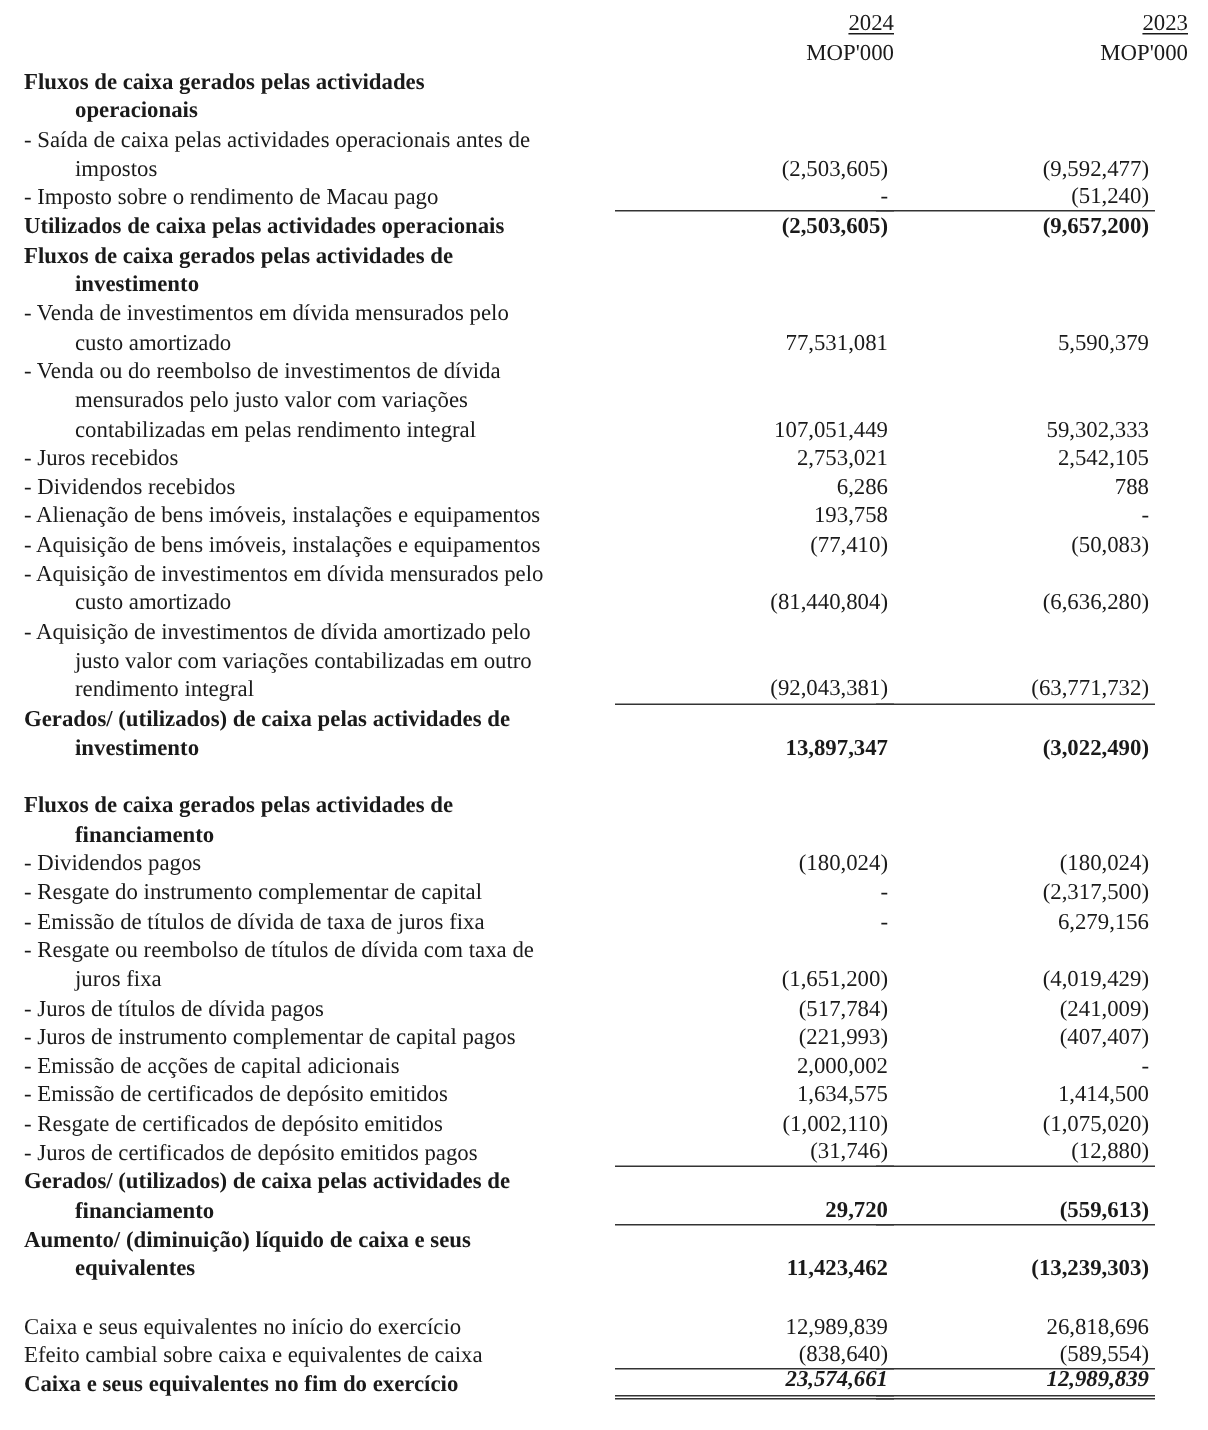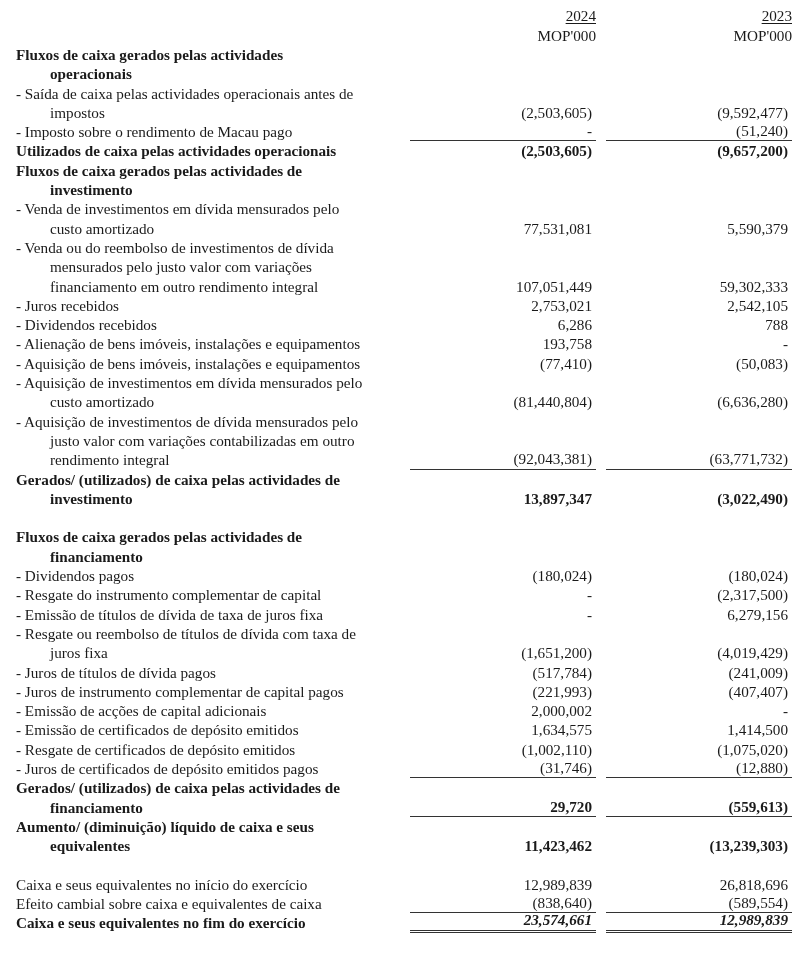--- a/index.html
+++ b/index.html
@@ -11,21 +11,21 @@
   #hdr-2023 { left:606px; }
   .stmt { position:absolute; left:0; top:45px; width:678px; }
   .row { position:relative; display:flex; align-items:flex-end; }
   .lbl { width:400px; padding-left:16px; box-sizing:border-box; line-height:19.3px; }
   .lbl .ln { display:block; white-space:nowrap; }
   .lbl .ln.cont { padding-left:34px; }
   .lbl.bold .ln.cont { padding-left:34px; }
   .bold { font-weight:bold; }
   .val { position:absolute; bottom:0; width:186px; text-align:right; line-height:19.3px; white-space:nowrap; box-sizing:border-box; }
   .v1 { left:410px; padding-right:4px; }
-  .v2 { left:606px; padding-right:4px; }
+  .v2 { left:584px; padding-right:4px; }
   .ul-bottom .v1, .ul-bottom .v2 { border-bottom:1px solid #333; }
   .ul-double .v1, .ul-double .v2 { border-bottom:3px double #333;font-style:italic; }
   .gap { height:19.3px; }
 </style>
 </head>
 <body>
 
 <div id="hdr-2024" class="hdr">
   <div class="yr">2024</div>
   <div>MOP'000</div>
@@ -75,21 +75,21 @@
         <span class="ln">- Venda de investimentos em dívida mensurados pelo</span>
         <span class="ln cont">custo amortizado</span>
       </div>
       <div class="val v1">77,531,081</div>
       <div class="val v2">5,590,379</div>
     </div>
     <div class="row">
       <div class="lbl">
         <span class="ln">- Venda ou do reembolso de investimentos de dívida</span>
         <span class="ln cont">mensurados pelo justo valor com variações</span>
-        <span class="ln cont">financiamento em outro rendimento integral</span>
+        <span class="ln cont">contabilizadas em pelas rendimento integral</span>
       </div>
       <div class="val v1">107,051,449</div>
       <div class="val v2">59,302,333</div>
     </div>
     <div class="row">
       <div class="lbl">
         <span class="ln">- Juros recebidos</span>
       </div>
       <div class="val v1">2,753,021</div>
       <div class="val v2">2,542,105</div>
@@ -118,21 +118,21 @@
     <div class="row">
       <div class="lbl">
         <span class="ln">- Aquisição de investimentos em dívida mensurados pelo</span>
         <span class="ln cont">custo amortizado</span>
       </div>
       <div class="val v1">(81,440,804)</div>
       <div class="val v2">(6,636,280)</div>
     </div>
     <div class="row ul-bottom">
       <div class="lbl">
-        <span class="ln">- Aquisição de investimentos de dívida mensurados pelo</span>
+        <span class="ln">- Aquisição de investimentos de dívida amortizado pelo</span>
         <span class="ln cont">justo valor com variações contabilizadas em outro</span>
         <span class="ln cont">rendimento integral</span>
       </div>
       <div class="val v1">(92,043,381)</div>
       <div class="val v2">(63,771,732)</div>
     </div>
     <div class="row">
       <div class="lbl bold">
         <span class="ln">Gerados/ (utilizados) de caixa pelas actividades de</span>
         <span class="ln cont">investimento</span>

